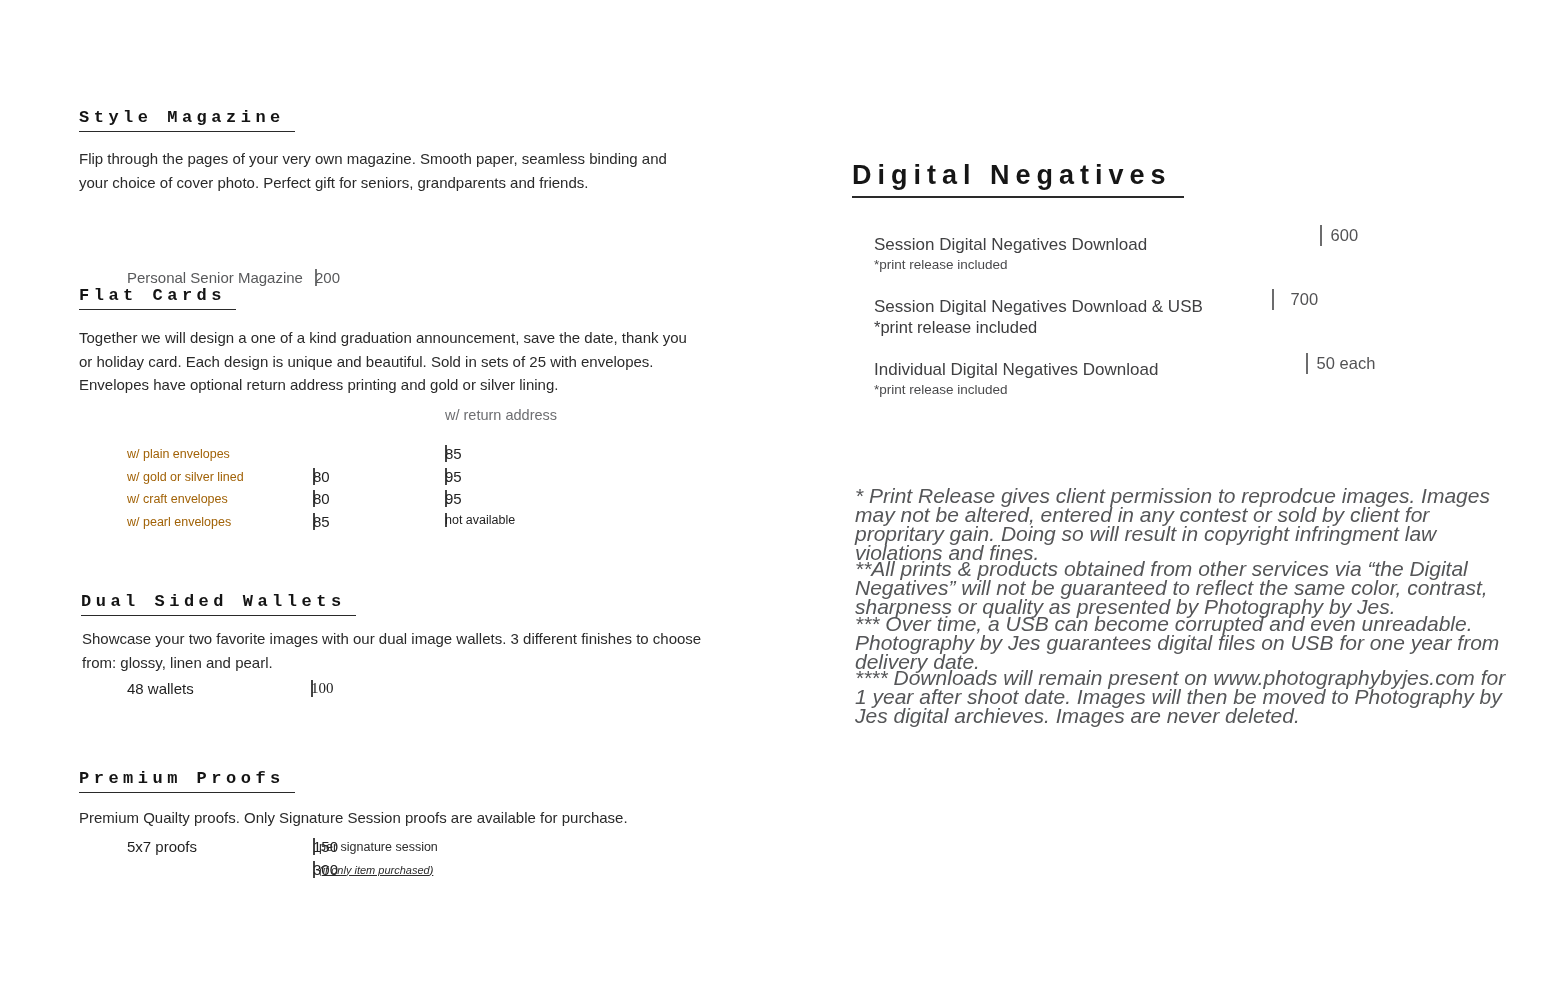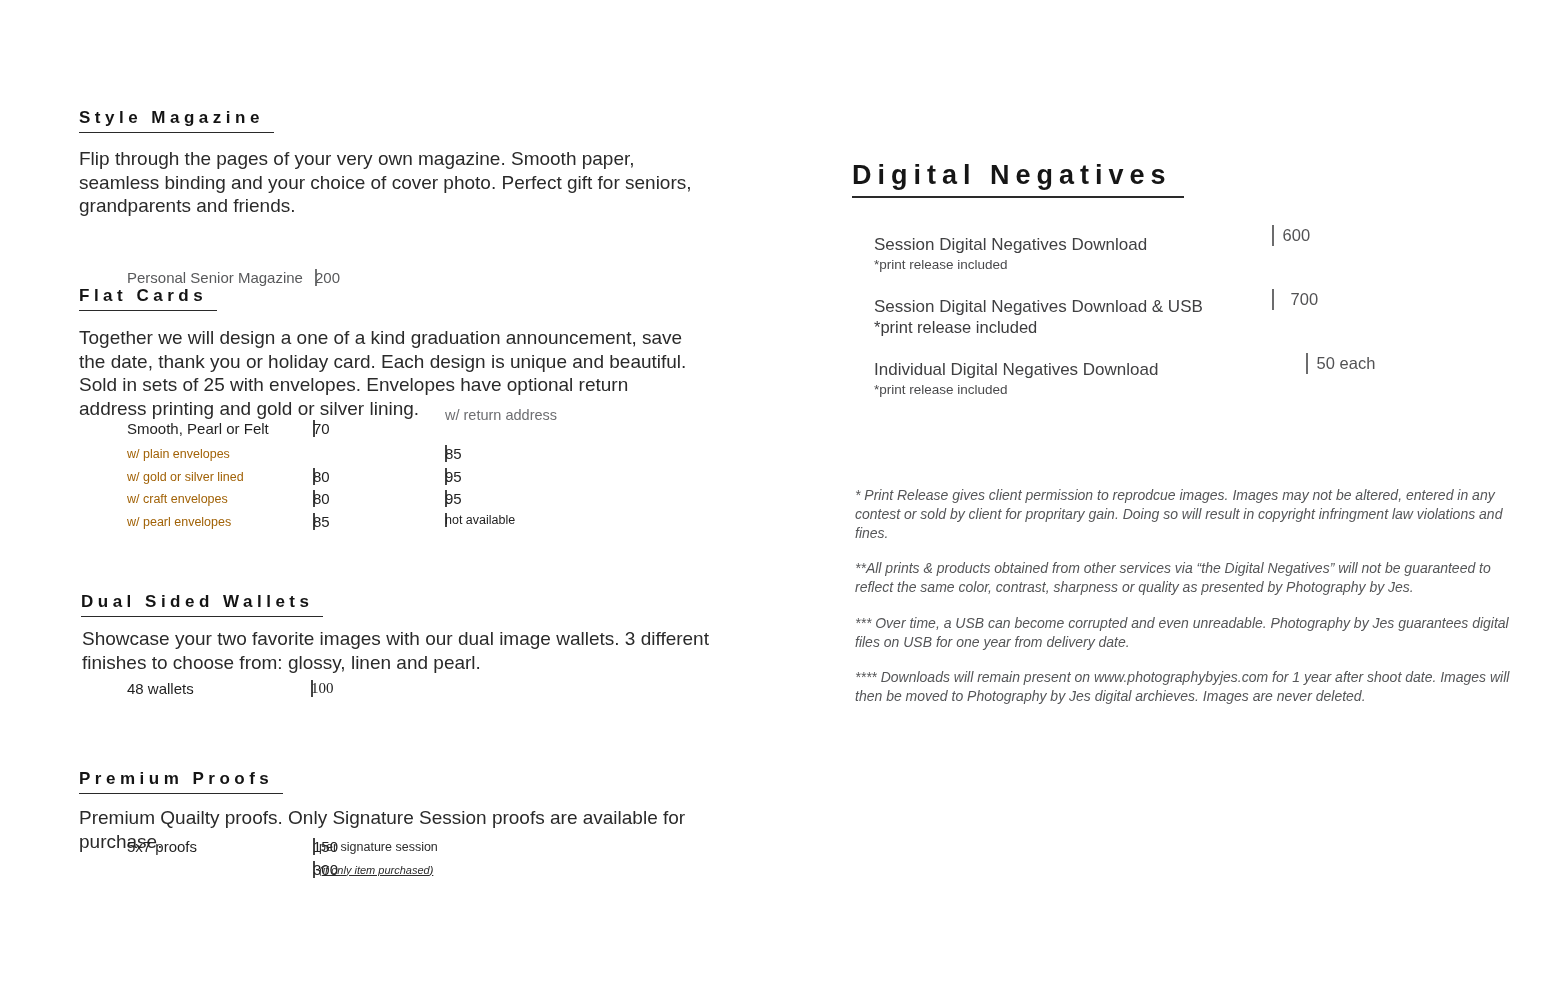--- a/index.html
+++ b/index.html
@@ -2,25 +2,25 @@
 <html><head>
 <meta charset="utf-8">
 <style>
   * { margin:0; padding:0; box-sizing:border-box; }
   html,body { width:1556px; height:1000px; background:#ffffff;
     font-family:"Liberation Sans", sans-serif; color:#262626; overflow:hidden; }
   .sheet { position:relative; width:1556px; height:1000px; background:#fff; }
 
   
   .h-left { position:absolute; font-size:17px; font-weight:700; letter-spacing:4.5px;
-    color:#141414; border-bottom:1.7px solid #2a2a2a; padding:0 10px 4px 0; white-space:nowrap; }
+    color:#141414; border-bottom:1.7px solid #2a2a2a; padding:0 10px 4px 0; white-space:nowrap;font-family:Liberation Mono, monospace; }
   .h-right { position:absolute; font-size:27px; font-weight:700; letter-spacing:6px;
     color:#161616; border-bottom:2.2px solid #2a2a2a; padding:0 12px 5px 0; white-space:nowrap; }
 
-  .para { position:absolute; font-size:19px; line-height:23.5px; color:#2a2a2a; }
+  .para { position:absolute; font-size:15px; line-height:23.5px; color:#2a2a2a; }
 
   .row { position:absolute; height:22px; }
   .row span { position:absolute; white-space:nowrap; }
 
   .lbl-gray  { color:#58595b; font-size:15px; }
   .lbl-dark  { color:#1f1f1f; font-size:15px; }
   .lbl-small { color:#a16207; font-size:12.5px; }
 
   .price { display:inline-flex; align-items:center; color:#222; font-size:15px; }
   .price.gray { color:#58595b; }
@@ -34,21 +34,21 @@
 
   .col-head { position:absolute; color:#6d6e71; font-size:14.5px; white-space:nowrap; }
 
   
   .dn-name { position:absolute; font-size:17px; color:#404042; white-space:nowrap; }
   .dn-sub  { position:absolute; font-size:13.5px; color:#4a4a4c; white-space:nowrap; }
   .dn-sub.big { font-size:16.5px; color:#3b3b3d; }
   .dn-price { position:absolute; display:inline-flex; align-items:center;
     color:#525254; font-size:16.5px; white-space:nowrap; }
 
-  .footnote { position:absolute; width:662px; font-style:italic; font-size:14px;
+  .footnote { position:absolute; width:662px; font-style:italic; font-size:21px;
     line-height:19px; color:#555658; }
 </style>
 </head>
 <body>
 
 <div class="sheet">
 
   <div class="h-left" style="left:79px; top:108px;">Style Magazine</div>
   <div class="para" style="left:79px; top:147px; width:618px;">Flip through the pages of your very own magazine. Smooth paper, seamless binding and your choice of cover photo. Perfect gift for seniors, grandparents and friends.</div>
   <div class="row" style="left:79px; top:221px; width:560px;margin-top:48px;">
@@ -57,27 +57,20 @@
         <i class="bar"></i>
         <span>200</span>
       </span>
   </div>
 
   <div class="h-left" style="left:79px; top:286px;">Flat Cards</div>
   <div class="para" style="left:79px; top:326px; width:622px;">Together we will design a one of a kind graduation announcement, save the date, thank you or holiday card. Each design is unique and beautiful. Sold in sets of 25 with envelopes. Envelopes have optional return address printing and gold or silver lining.</div>
 
   <div class="col-head" style="left:445px; top:407px;">w/ return address</div>
 
-  <div class="row" style="left:79px; top:420px; width:560px;">
-    <span class="lbl-dark" style="left:48px;">Smooth, Pearl or Felt</span>
-    <span class="price" style="left:234px;">
-        <i class="bar"></i>
-        <span>70</span>
-      </span>
-  </div>
 
   <div class="row" style="left:79px; top:445px; width:560px;">
     <span class="lbl-small" style="left:48px; top:2px;">w/ plain envelopes</span>
     <span class="price" style="left:366px;">
         <i class="bar"></i>
         <span>85</span>
       </span>
   </div>
   <div class="row" style="left:79px; top:468px; width:560px;">
     <span class="lbl-small" style="left:48px; top:2px;">w/ gold or silver lined</span>
@@ -139,21 +132,21 @@
         <span>300</span>
         <span class="note it">(if only item purchased)</span>
       </span>
   </div>
 
   <div class="h-right" style="left:852px; top:160px;">Digital Negatives</div>
 
   <div>
     <span class="dn-name" style="left:874px; top:235px;">Session Digital Negatives Download</span>
     <span class="dn-sub" style="left:874px; top:257px;">*print release included</span>
-    <span class="dn-price" style="left:1272px; top:225px;">
+    <span class="dn-price" style="left:1320px; top:225px;">
         <i class="bar lg"></i>
         <span>600</span>
       </span>
   </div>
 
   <div>
     <span class="dn-name" style="left:874px; top:297px;">Session Digital Negatives Download &amp; USB</span>
     <span class="dn-sub big" style="left:874px; top:318px;">*print release included</span>
     <span class="dn-price" style="left:1272px; top:289px;gap:8px;">
         <i class="bar lg"></i>

